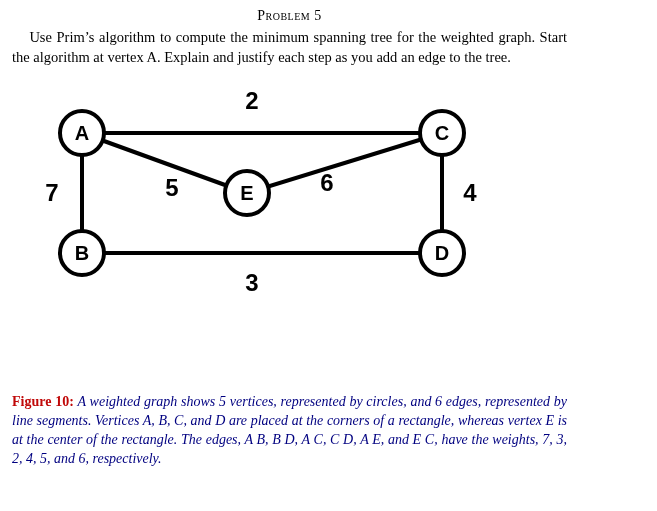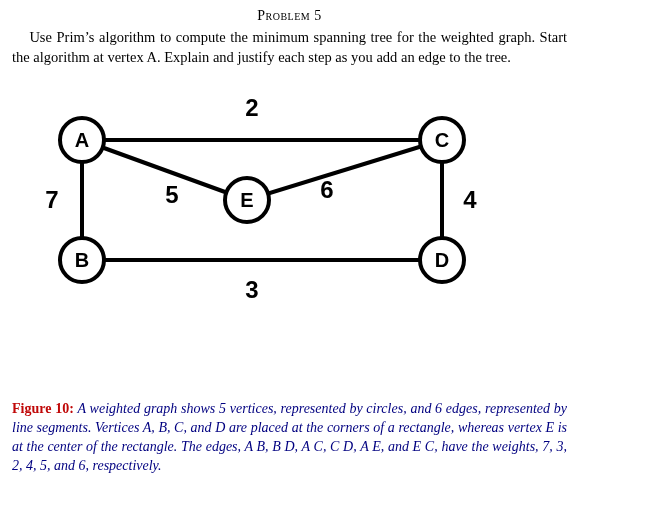--- a/index.html
+++ b/index.html
@@ -21,21 +21,21 @@
     font-variant: small-caps;
     font-size: 14px;
     letter-spacing: 0.5px;
     margin: 0 0 4px 0;
   }
   .prompt {
     font-size: 14.5px;
     line-height: 1.35;
     text-align: justify;
     text-indent: 1.2em;
-    margin: 0 0 23px 0;
+    margin: 0 0 16px 0;
   }
   .graph-wrap {
     position: relative;
     width: 470px;
     height: 220px;
     margin-left: 10px;
   }
   .graph-svg {
     width: 470px;
     height: 220px;

